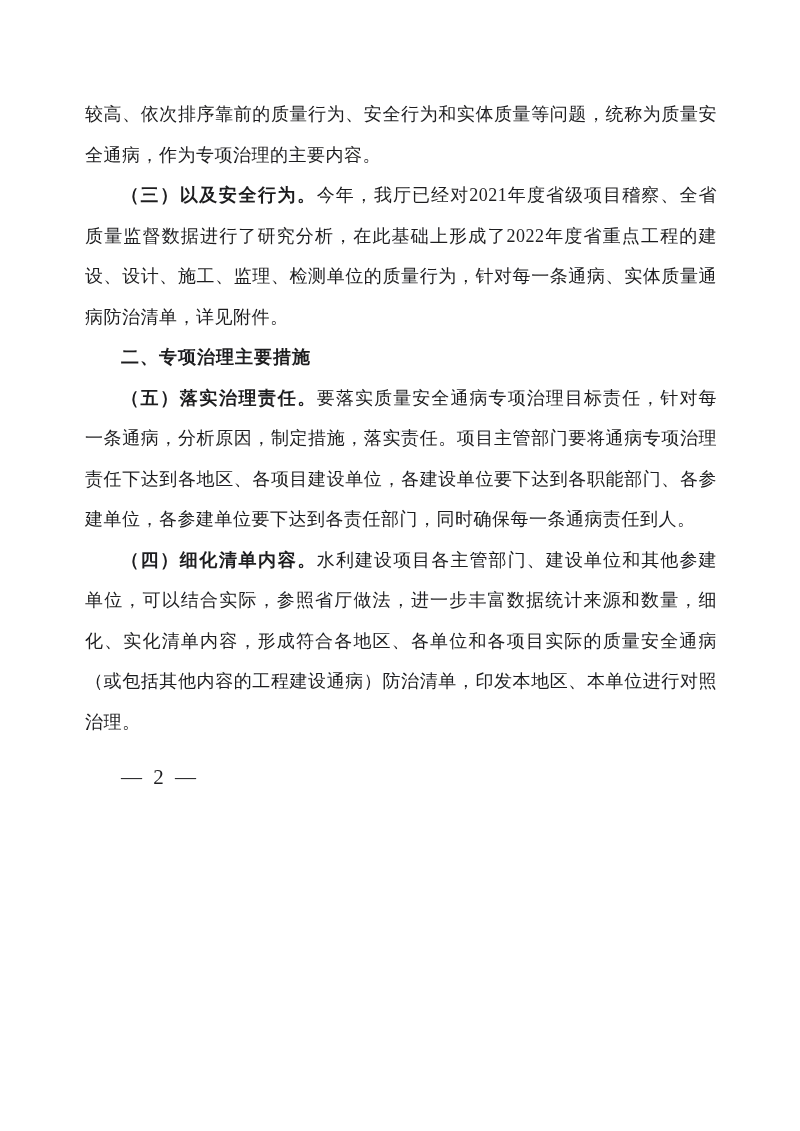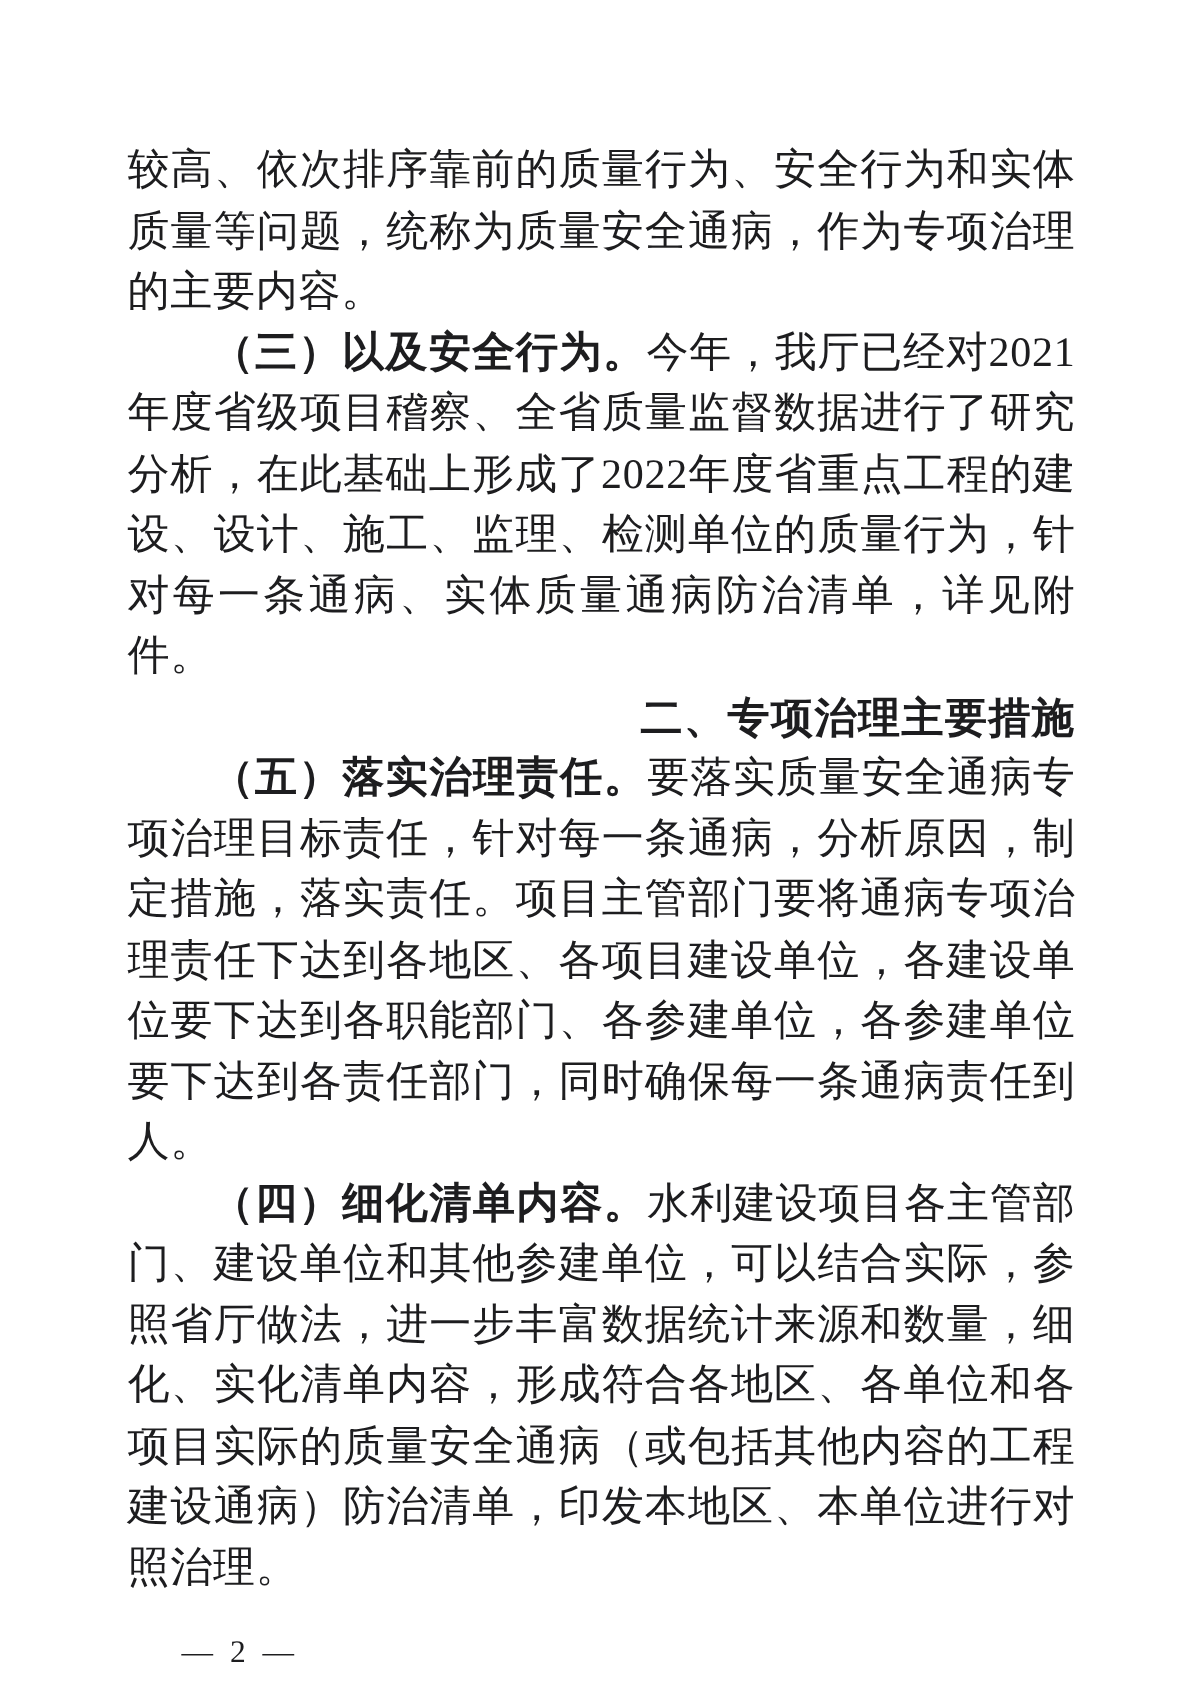--- a/index.html
+++ b/index.html
@@ -13,36 +13,36 @@
     height: 1131px;
     background: #ffffff;
     box-sizing: border-box;
     padding: 94px 83px 0 85px;
     font-family: "Liberation Serif", "DejaVu Serif", serif;
     color: #1d1d1f;
     overflow: hidden;
   }
   .doc-body {
     width: 632px;
-    font-size: 28px;
+    font-size: 18px;
     line-height: 40.5px;
     letter-spacing: 0.5px;
   }
   .doc-body p {
     margin: 0;
     padding: 0;
     text-align: justify;
     text-justify: inter-ideograph;
   }
   .doc-body p.item {
     text-indent: 2em;
   }
   .doc-body p.heading {
     text-indent: 2em;
-    text-align: right;
+    text-align: left;
     font-family: "Liberation Sans", "DejaVu Sans", sans-serif;
     font-weight: bold;
     letter-spacing: 1px;
   }
   .doc-body .lead {
     font-weight: bold;
     letter-spacing: 1px;
   }
   .page-number {
     margin-top: 22px;

